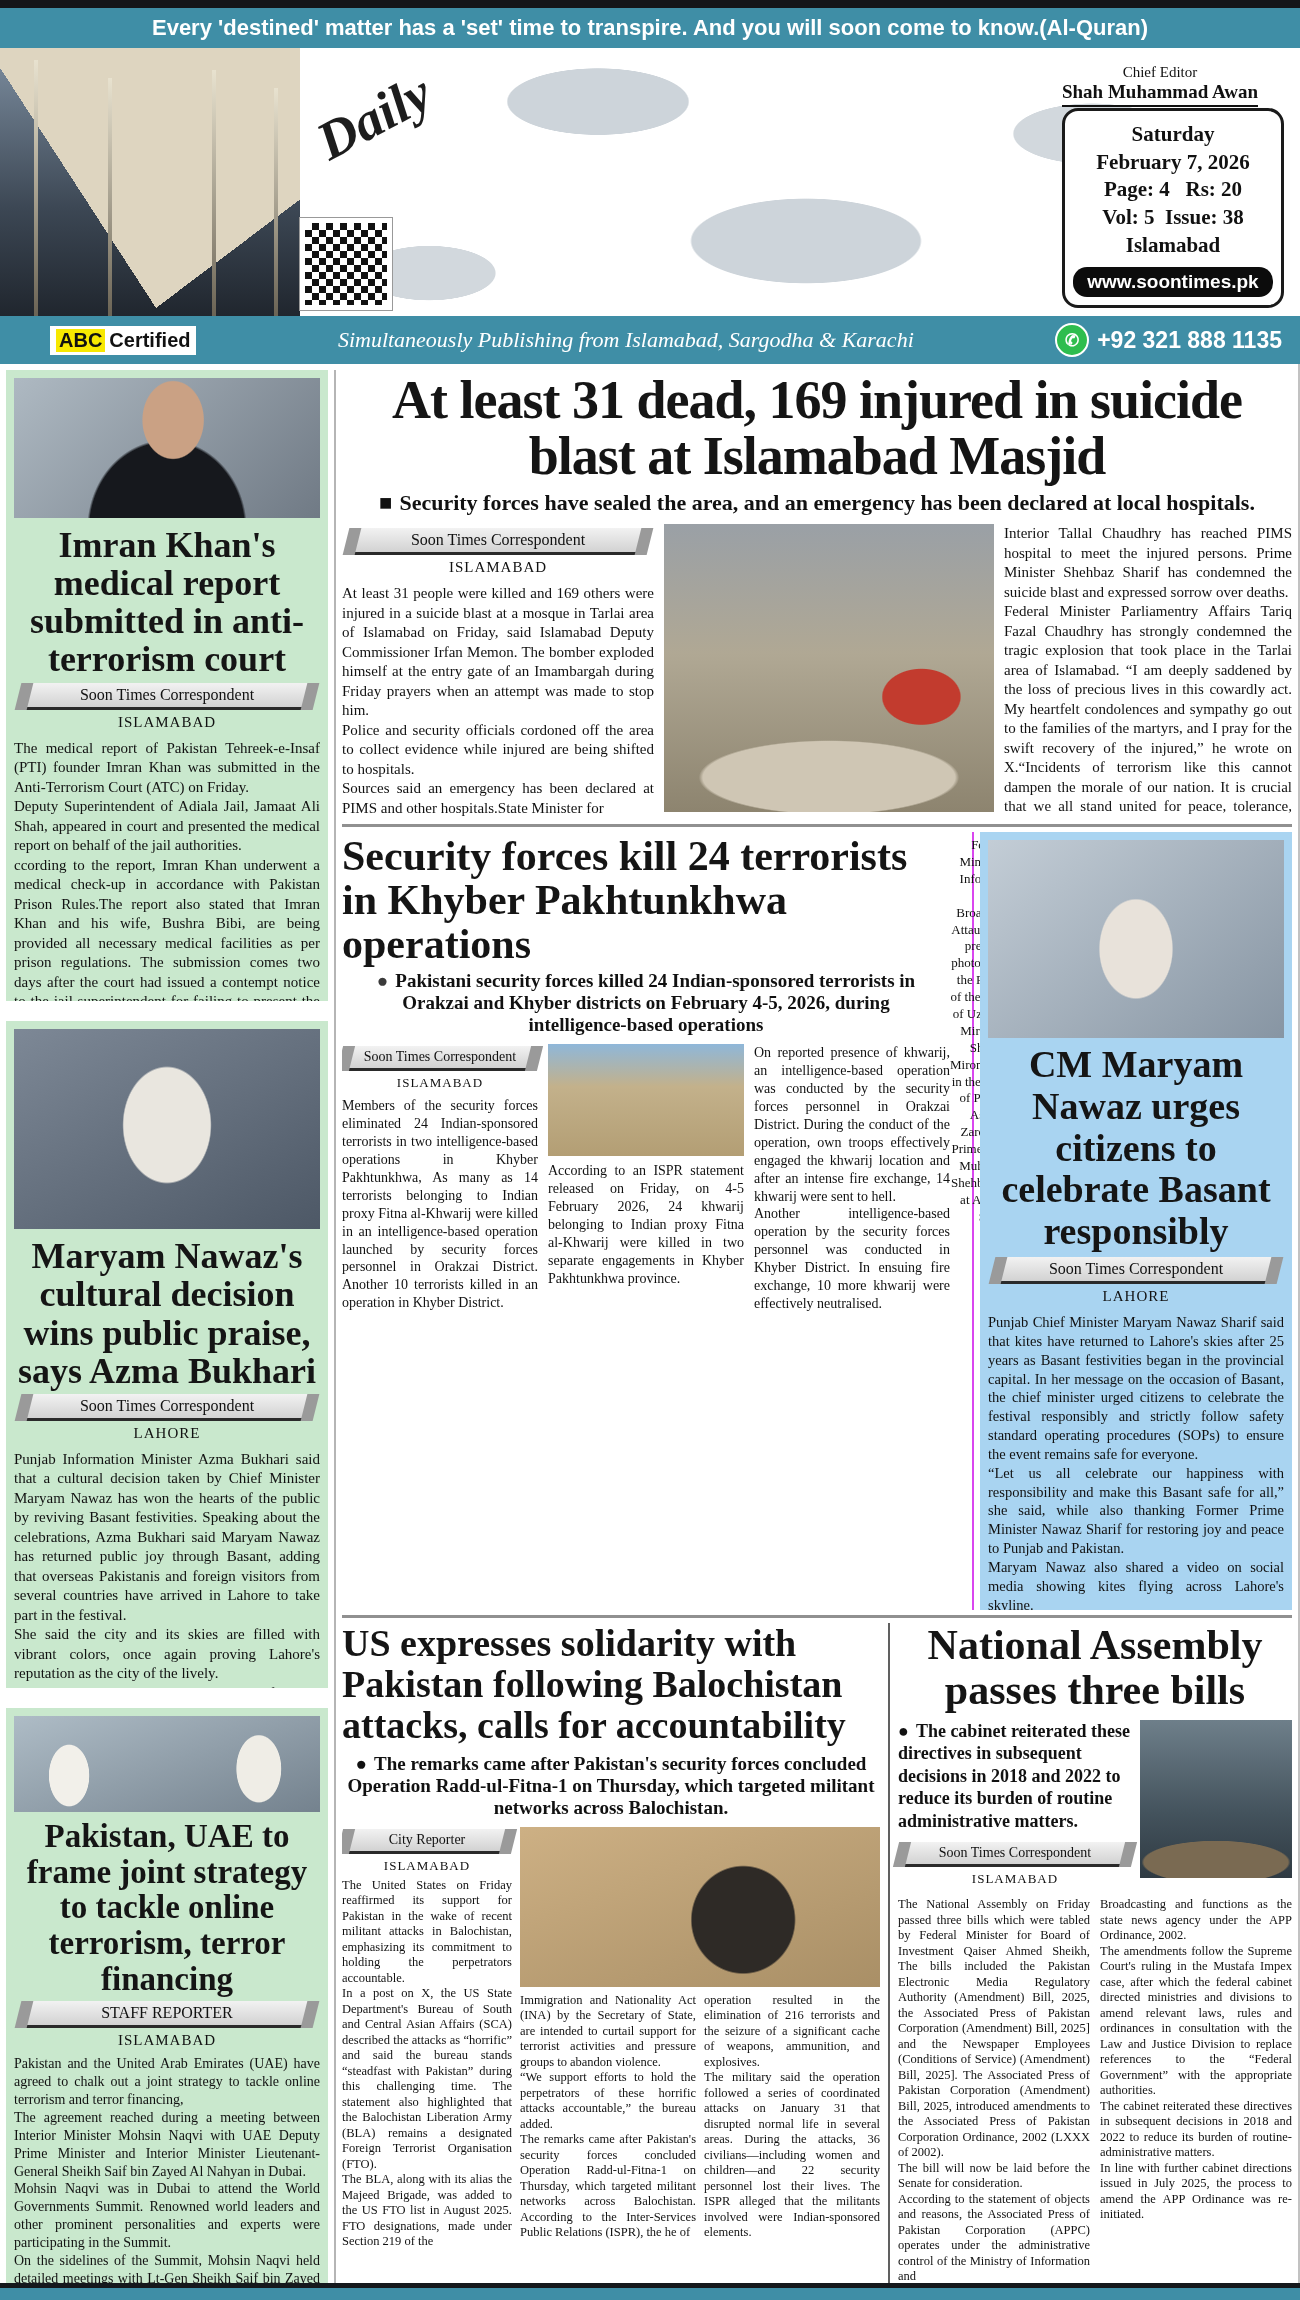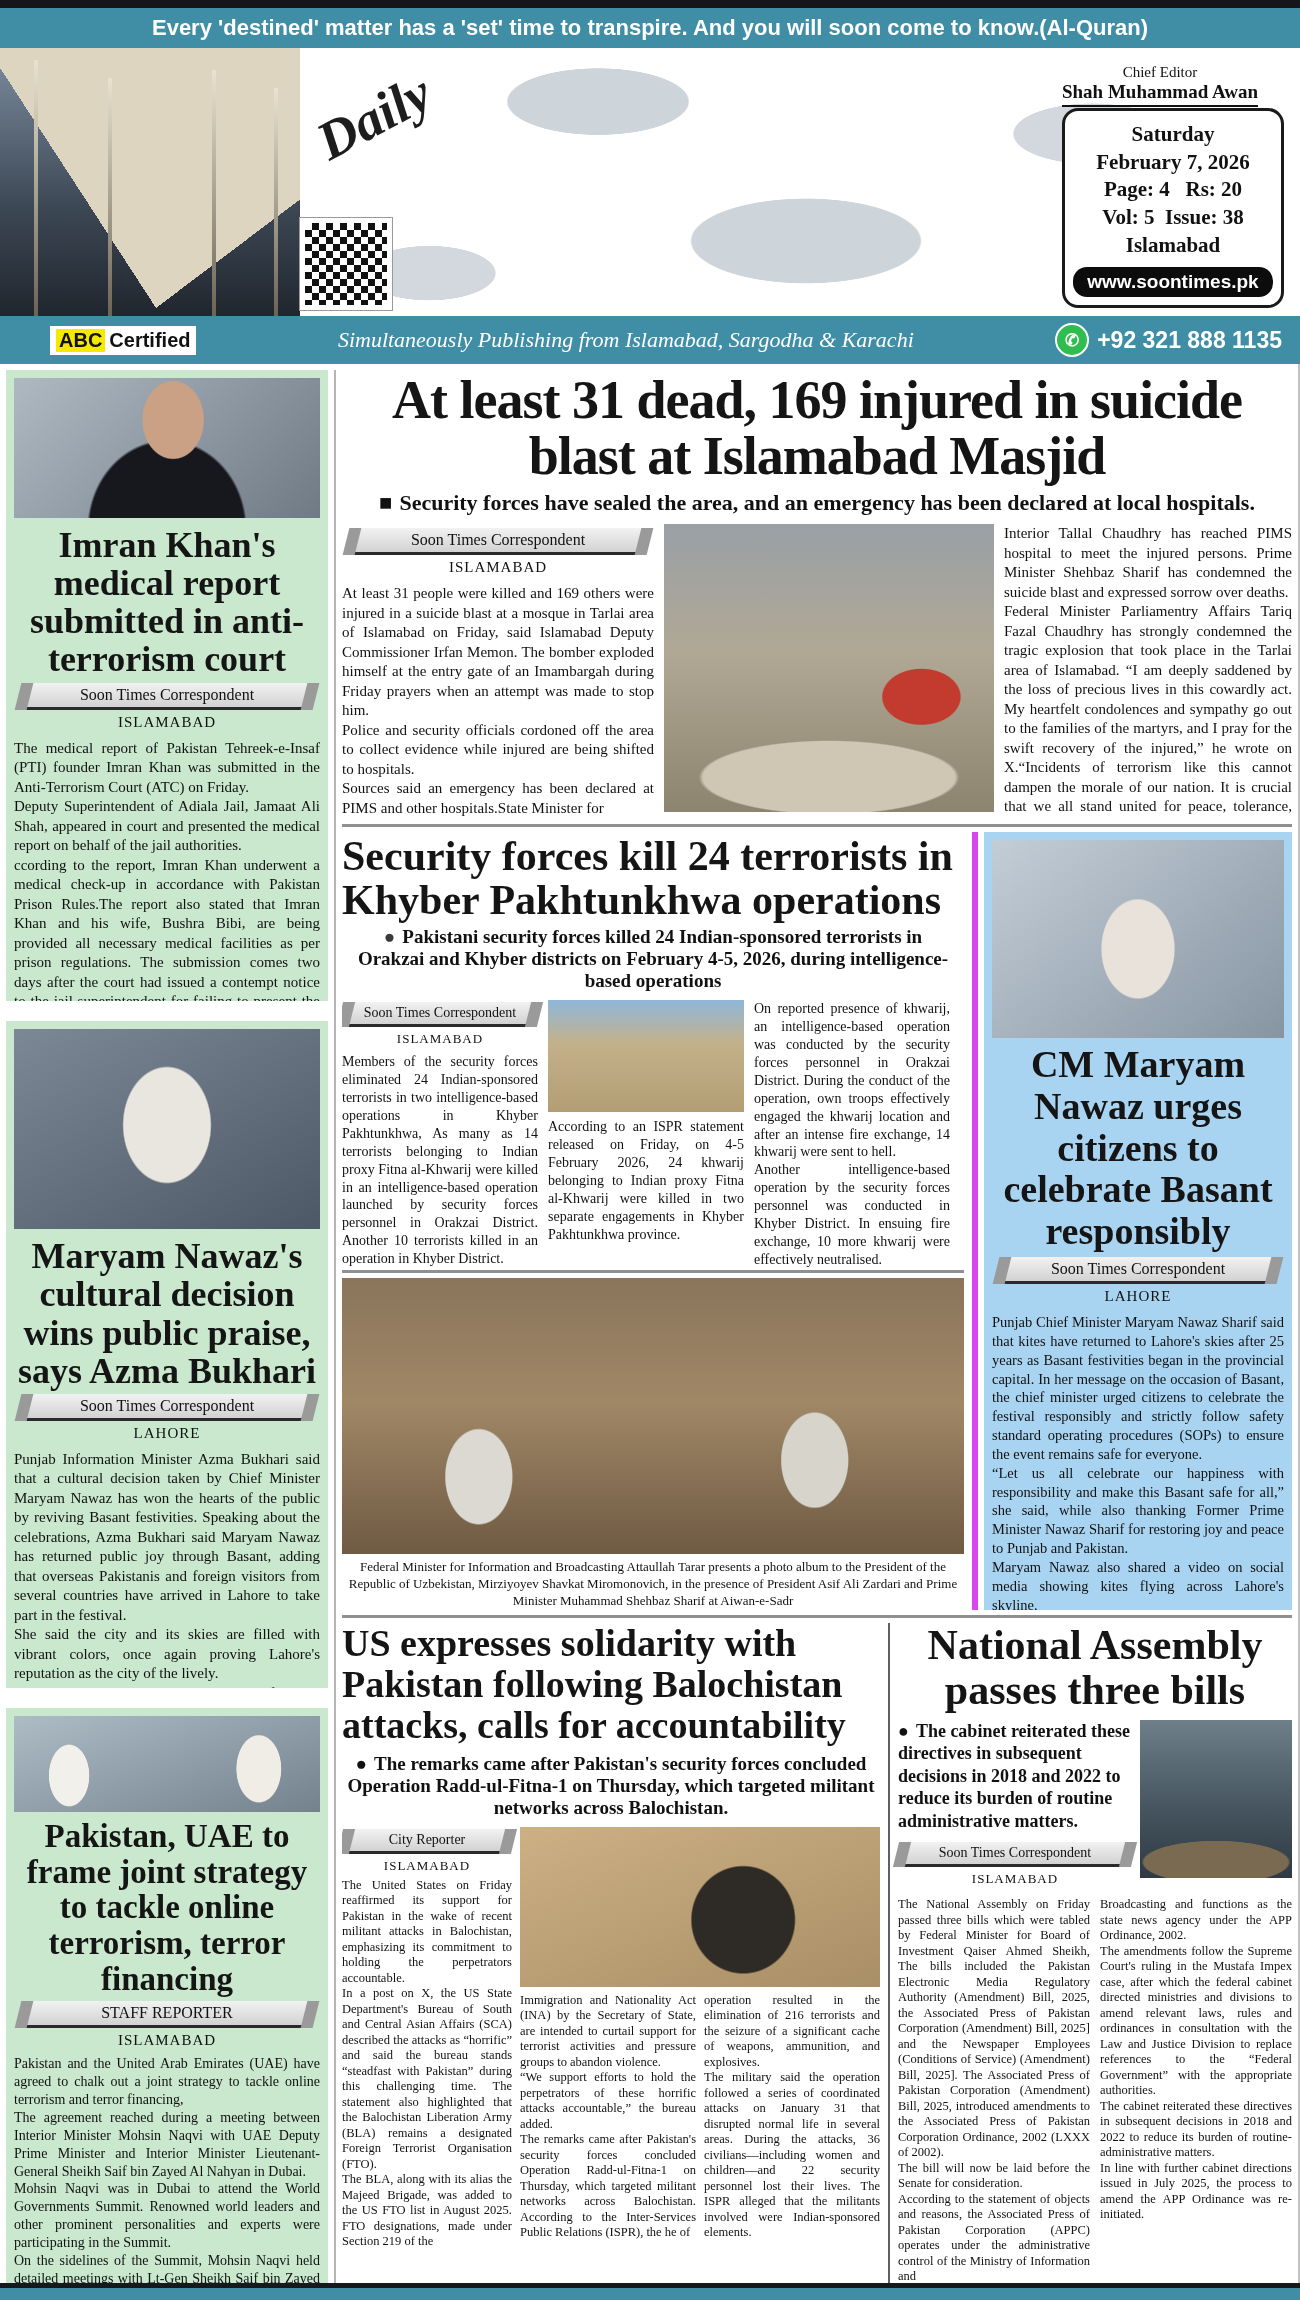--- a/index.html
+++ b/index.html
@@ -87,21 +87,21 @@
   .main-body{display:flex;gap:10px;margin-top:2px;}
   .main-colL{width:312px;}
   .ph-blast{width:330px;height:288px;background:
       radial-gradient(210px 60px at 50% 88%, #cfc6b4 0 60%, rgba(0,0,0,0) 62%),
       radial-gradient(70px 50px at 78% 60%, #c23b2e 0 55%, rgba(0,0,0,0) 57%),
       linear-gradient(180deg,#9aa0a6 0%,#b0a894 45%,#8d846f 100%);}
   .main-colR{flex:1;}
   .hdiv{height:3px;background:#909090;margin:1px 0;}
   
   .midrow{display:flex;height:780px;overflow:hidden;}
-  .midstack{width:622px;display:flex;flex-direction:column;border-right:6px solid #d946ef;padding-right:8px;}
+  .midstack{width:622px;display:flex;flex-direction:row;border-right:2px solid #d946ef;padding-right:8px;}
   .sec-body{display:flex;gap:10px;margin-top:2px;}
   .sec-c{width:196px;}
   .ph-ops{height:112px;margin-bottom:6px;background:
       linear-gradient(180deg,#8fb7d9 0%,#c3b18b 38%,#b39e74 100%);}
   .ph-uzbek{height:276px;margin-top:4px;background:
       radial-gradient(60px 85px at 22% 72%, #dcd9d2 0 55%, rgba(0,0,0,0) 57%),
       radial-gradient(60px 85px at 76% 66%, #d7d4cc 0 55%, rgba(0,0,0,0) 57%),
       linear-gradient(180deg,#8a755b 0%,#a08766 45%,#6f5a43 100%);}
   .caption{font-size:13px;text-align:center;line-height:1.3;margin-top:5px;}
   .basant{flex:1;margin-left:6px;}

